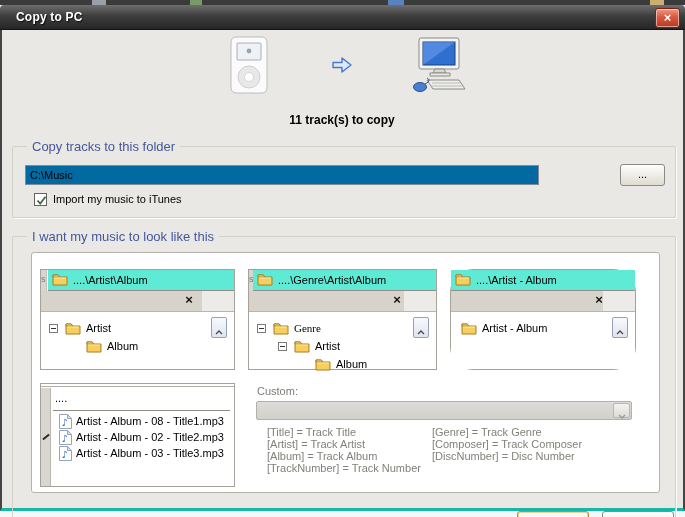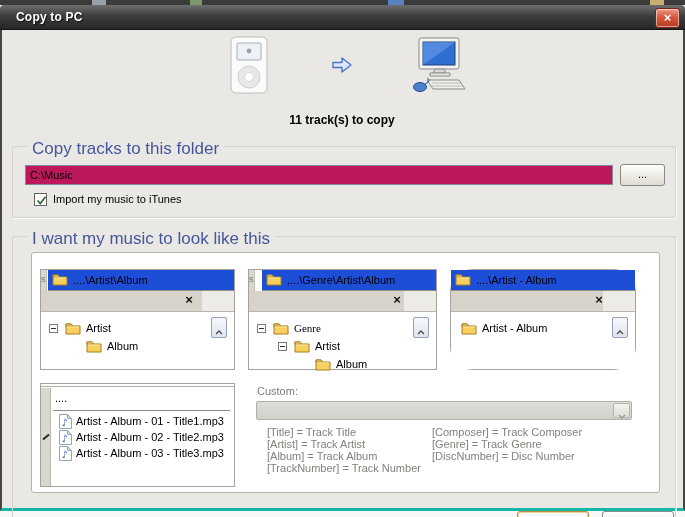--- a/index.html
+++ b/index.html
@@ -27,45 +27,45 @@
   .icon-abs { position:absolute; }
   .caption { position:absolute; left:230px; top:83px; width:220px; text-align:center;
              font-weight:bold; font-size:12px; }
 
   
   .groupbox { position:absolute; border:1px solid #d4d1c9; border-radius:2px;
               box-shadow:1px 1px 0 rgba(255,255,255,.85); }
   .gb1 { left:10px; top:116px; width:664px; height:72px; }
   .gb2 { left:10px; top:206px; width:664px; height:326px; }
   .gb-legend { position:absolute; top:-8px; left:14px; background:#eae8e4; padding:0 5px;
-               color:#44579c; font-size:17px; }
-
-  .path-input { position:absolute; left:12px; top:18px; width:588px; height:20px;
-                border:1px solid #828a96; background:#be185d; font:11px "Liberation Sans",sans-serif;
+               color:#44579c; font-size:13px; }
+
+  .path-input { position:absolute; left:12px; top:18px; width:514px; height:20px;
+                border:1px solid #828a96; background:#0369a1; font:11px "Liberation Sans",sans-serif;
                 padding:2px 4px; }
   .browse-btn { position:absolute; left:607px; top:17px; width:45px; height:22px;
                 background:linear-gradient(#fefefe,#f0eee8 45%,#dfdcd3);
                 border:1px solid #8a8a85; border-radius:3px; text-align:center; line-height:18px; }
   .checkbox { position:absolute; left:21px; top:46px; width:13px; height:13px; background:#fff;
               border:1px solid #636363; }
   .checkbox svg { position:absolute; left:1px; top:1px; }
   .checkbox-label { position:absolute; left:40px; top:46px; }
 
   
   .white-panel { position:absolute; left:18px; top:15px; width:629px; height:241px;
                  background:#fff; border:1px solid #b6b3ac; border-radius:3px; }
 
   .preview { position:absolute; top:16px; height:101px; background:#fff; border:1px solid #a5a29b; }
   .pv1 { left:8px;   width:195px; }
   .pv2 { left:216px; width:189px; }
   .pv3 { left:418px; width:186px;border-radius:23px; }
 
   .sliver { position:absolute; left:0; top:0; width:6px; height:100%; background:#d9d6cf;
             border-right:1px solid #c3c0b9; overflow:hidden; color:#7c7a74; font-size:9px; line-height:18px; }
-  .addr { position:absolute; top:0; right:0; height:21px; background:#1d4ed8; border-bottom:1px solid #918d87; }
+  .addr { position:absolute; top:0; right:0; height:21px; background:#5eead4; border-bottom:1px solid #918d87; }
   .addr .fold { position:absolute; left:4px; top:3px; }
   .addr .ptxt { position:absolute; left:25px; top:0; line-height:20px; white-space:nowrap; }
   .tbar { position:absolute; left:0; right:0; top:21px; height:21px; background:#d7d3cb;
           border-bottom:1px solid #b9b5ad; }
   .tbar .lighter { position:absolute; right:0; top:0; width:32px; height:100%; background:#edebe7; }
   .tbar .x { position:absolute; left:140px; top:1px; width:16px; text-align:center;
              font-weight:bold; font-size:13px; color:#111; }
   .tree { position:absolute; left:0; right:0; top:42px; bottom:0; background:#fff; }
   .scrollbtn { position:absolute; right:7px; top:5px; width:16px; height:21px;
                background:linear-gradient(#f8f9fc,#dfe4f0); border:1px solid #96a0b8; border-radius:2px;
@@ -201,21 +201,21 @@
                 </svg></span>
               <span class="tree-label" style="left: 66px;">Album</span>
             </div>
             <div class="scrollbtn"><svg width="8" height="5" viewBox="0 0 8 5">
                 <polyline points="1,4 4,1 7,4" fill="none" stroke="#4a4a52" stroke-width="1.3"></polyline>
               </svg></div>
           </div>
         </div>
       <div class="preview pv2">
           <div class="sliver">s</div>
-          <div class="addr" style="left: 13px;">
+          <div class="addr" style="left: 4px;">
             <span class="fold"><svg width="16" height="13" viewBox="0 0 16 13">
                 <path d="M1 2 h5.2 l1.6 2 H15 V12 H1 Z" fill="#f6cf5f" stroke="#a87f1f"></path>
                 <path d="M1 2 h5.2 l1.6 2 H1 Z" fill="#fce492" stroke="#a87f1f"></path>
                 <path d="M2.2 5 H13.8" stroke="#fbe9a6"></path>
               </svg></span>
             <span class="ptxt">....\Genre\Artist\Album</span>
           </div>
           <div class="tbar">
             <div class="lighter"></div>
             <span class="x">×</span>
@@ -287,21 +287,21 @@
         </div>
         <div class="dots">....</div>
         <div class="rule"></div>
         <div id="file-list">
             <div class="file-row" style="top: 30px;">
               <span class="ficon"><svg width="13" height="15" viewBox="0 0 13 15">
                   <path d="M0.5 0.5 H8.5 L12.5 4.5 V14.5 H0.5 Z" fill="#fff" stroke="#95a5b8"></path>
                   <path d="M8.5 0.5 V4.5 H12.5 Z" fill="#dce6f0" stroke="#95a5b8"></path>
                   <text x="2.5" y="12" font-size="10" fill="#2e68c0" font-family="DejaVu Sans">♪</text>
                 </svg></span>
-              <span class="fname">Artist - Album - 01 - Title1.mp3</span>
+              <span class="fname">Artist - Album - 08 - Title1.mp3</span>
             </div>
             <div class="file-row" style="top: 46px;">
               <span class="ficon"><svg width="13" height="15" viewBox="0 0 13 15">
                   <path d="M0.5 0.5 H8.5 L12.5 4.5 V14.5 H0.5 Z" fill="#fff" stroke="#95a5b8"></path>
                   <path d="M8.5 0.5 V4.5 H12.5 Z" fill="#dce6f0" stroke="#95a5b8"></path>
                   <text x="2.5" y="12" font-size="10" fill="#2e68c0" font-family="DejaVu Sans">♪</text>
                 </svg></span>
               <span class="fname">Artist - Album - 02 - Title2.mp3</span>
             </div>
             <div class="file-row" style="top: 62px;">
@@ -324,22 +324,22 @@
             </svg>
         </div>
       </div>
       <div class="legend-col legend-left" id="legend-left">
           <div>[Title] = Track Title</div>
           <div>[Artist] = Track Artist</div>
           <div>[Album] = Track Album</div>
           <div>[TrackNumber] = Track Number</div>
         </div>
       <div class="legend-col legend-right" id="legend-right">
+          <div>[Genre] = Track Genre</div>
           <div>[Composer] = Track Composer</div>
-          <div>[Genre] = Track Genre</div>
           <div>[DiscNumber] = Disc Number</div>
         </div>
     </div>
   </div>
 
   <div class="btn ok-btn">Ok</div>
   <div class="btn cancel-btn">Cancel</div>
 </div>
 
 </body></html>

